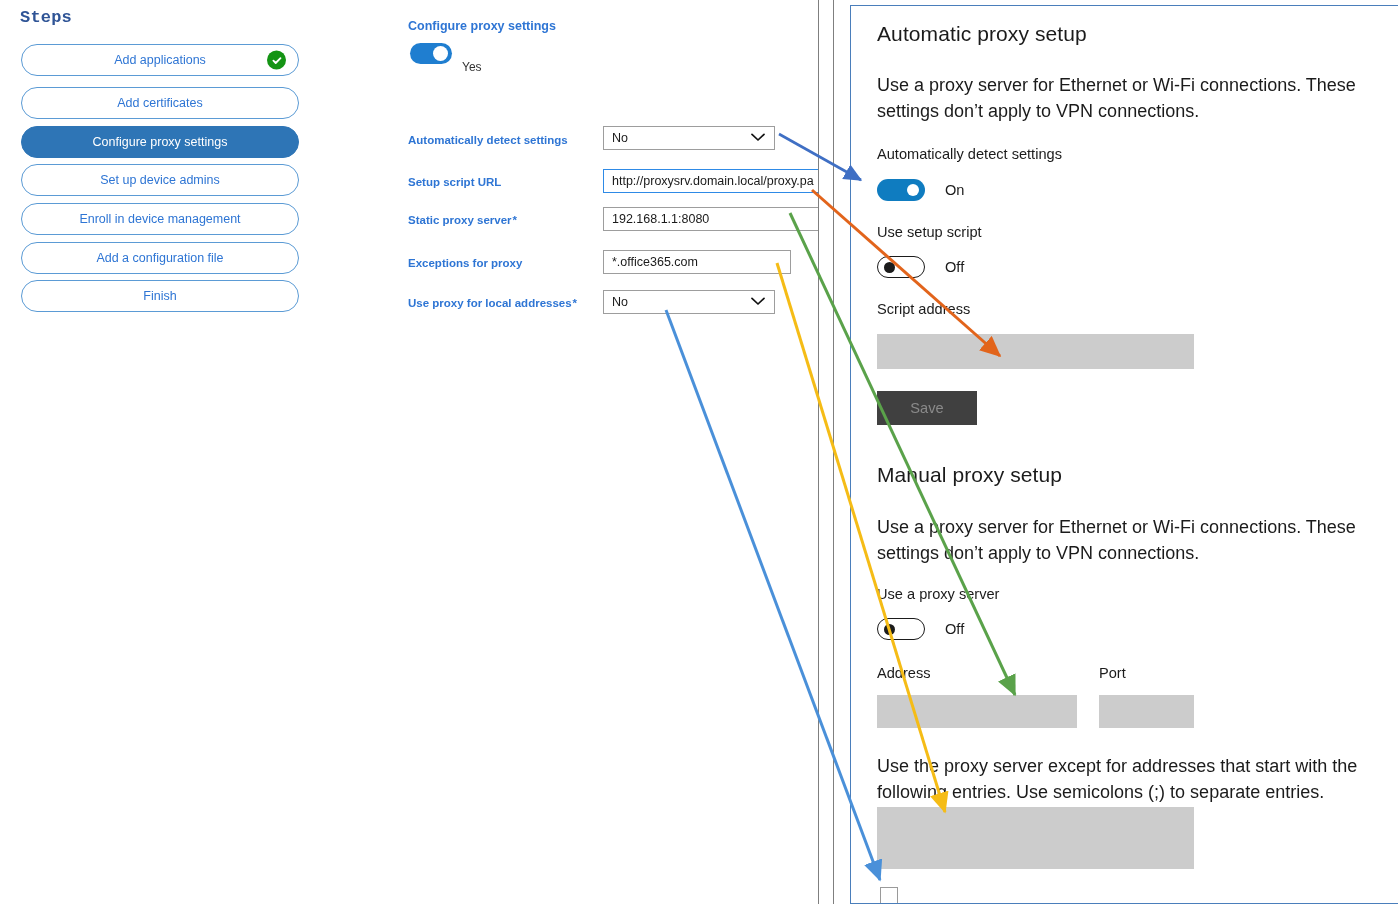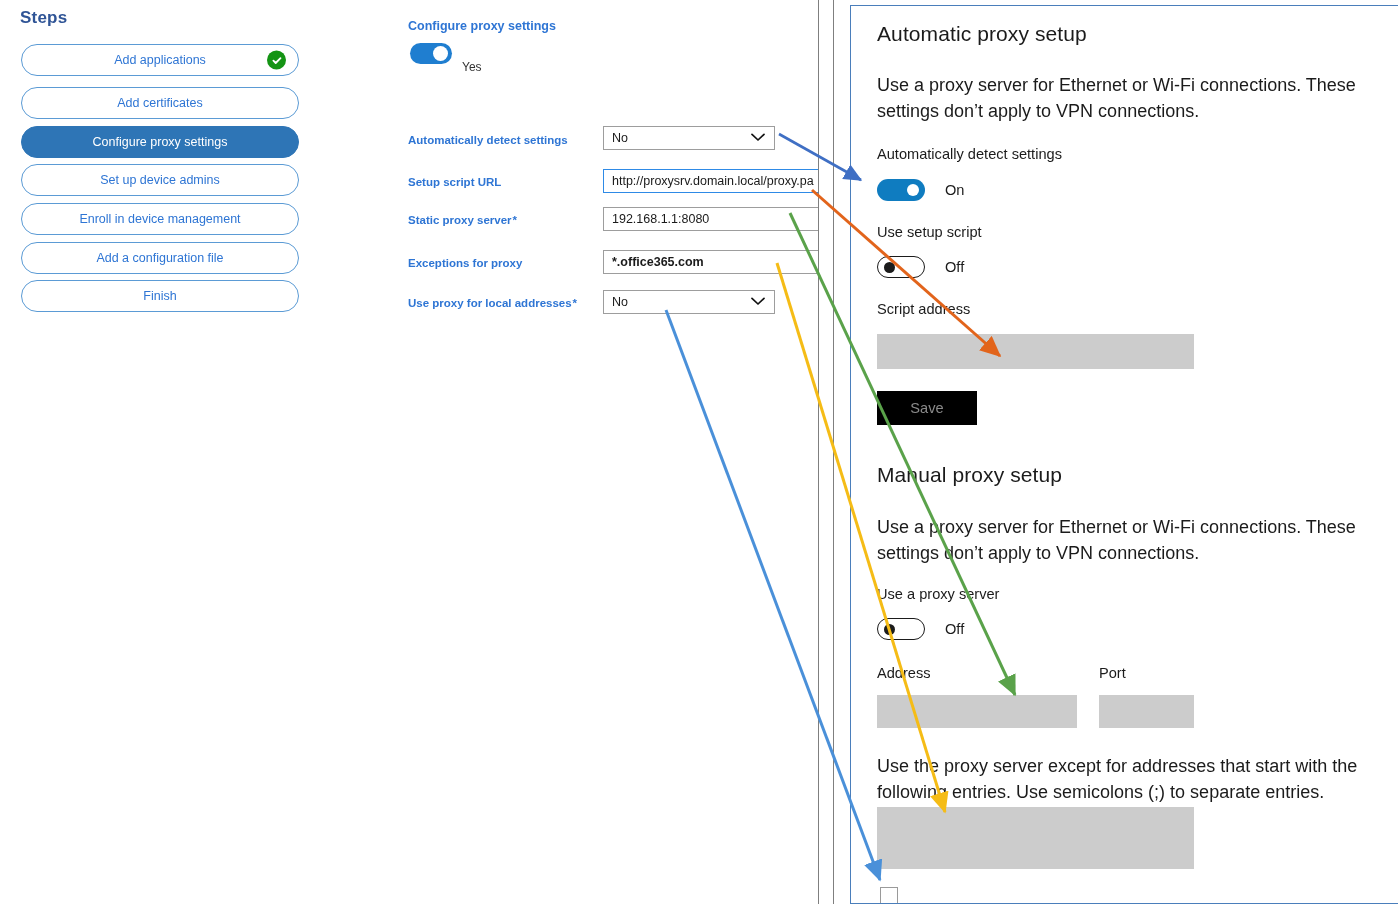--- a/index.html
+++ b/index.html
@@ -6,21 +6,21 @@
   body{
     width:1398px;height:904px;position:relative;overflow:hidden;
     background:#ffffff;
     font-family:"Liberation Sans","DejaVu Sans",sans-serif;
     -webkit-font-smoothing:antialiased;
   }
   .abs{position:absolute;}
 
   
   #steps-panel{left:0;top:0;width:818px;height:904px;}
-  #steps-title{left:20px;top:8px;font-size:17px;font-weight:bold;color:#2f5496;letter-spacing:.2px;}
+  #steps-title{left:20px;top:8px;font-size:17px;font-weight:bold;color:#2f5496;letter-spacing:.2px;font-family:Liberation Mono, monospace;}
   .step-btn{
     position:absolute;left:21px;width:278px;height:32px;
     border:1px solid #5b9bd5;border-radius:16px;background:#ffffff;
     display:flex;align-items:center;justify-content:center;
     font-size:12.5px;color:#2e75d4;box-sizing:border-box;
   }
   .step-btn.active{background:#2e75b6;border-color:#2e75b6;color:#ffffff;}
   .step-check{
     position:absolute;right:12px;top:50%;transform:translateY(-50%);
     width:19px;height:19px;border-radius:50%;background:#149414;
@@ -56,21 +56,21 @@
   .w-h1{position:absolute;left:26px;font-size:21px;color:#1b1b1b;font-weight:normal;letter-spacing:.1px;}
   .w-p{position:absolute;left:26px;width:498px;font-size:18px;color:#1b1b1b;line-height:1.45;}
   .w-lab{position:absolute;left:26px;font-size:14.6px;color:#1b1b1b;}
   .wtog{position:absolute;left:26px;width:48px;height:22px;border-radius:11px;box-sizing:border-box;}
   .wtog.on{background:#0f7cc0;}
   .wtog.on .k{position:absolute;top:5px;right:6px;width:12px;height:12px;border-radius:50%;background:#fff;}
   .wtog.off{border:1.6px solid #1b1b1b;background:#fff;}
   .wtog.off .k{position:absolute;top:5px;left:6px;width:11px;height:11px;border-radius:50%;background:#1b1b1b;}
   .wtog-lab{position:absolute;font-size:14.6px;color:#1b1b1b;}
   .wbox{position:absolute;background:#cccccc;}
-  .wbtn{position:absolute;background:#000000;display:flex;align-items:center;justify-content:center;font-size:14.6px;color:#8a8a8a;}
+  .wbtn{position:absolute;background:#404040;display:flex;align-items:center;justify-content:center;font-size:14.6px;color:#8a8a8a;}
   .wcheck{position:absolute;width:18px;height:18px;border:1.6px solid #9a9a9a;background:#fff;box-sizing:border-box;}
   .wcheck-lab{position:absolute;font-size:14.6px;color:#8e8e8e;white-space:nowrap;}
 
   
   #arrows{left:0;top:0;width:1398px;height:904px;pointer-events:none;}
 </style>
 </head>
 <body>
 
 <div class="abs" id="steps-panel">
@@ -139,21 +139,21 @@
 <div class="f-label" style="top:214px">
   <span>Static proxy server</span><span class="req"> *</span>
 </div>
 <div class="f-ctl" style="top:207px;width:216px;">
   <span>192.168.1.1:8080</span>
 </div>
 
 <div class="f-label" style="top:257px">
   <span>Exceptions for proxy</span>
 </div>
-<div class="f-ctl" style="top:250px;width:216px;font-weight:bold;">
+<div class="f-ctl" style="top:250px;width:188px;">
   <span>*.office365.com</span>
 </div>
 
 <div class="f-label" style="top:297px">
   <span>Use proxy for local addresses</span><span class="req"> *</span>
 </div>
 <div class="f-ctl" style="top:290px;width:172px;">
   <span>No</span>
   <span class="chev">
     <svg width="14" height="9" viewBox="0 0 14 9">

